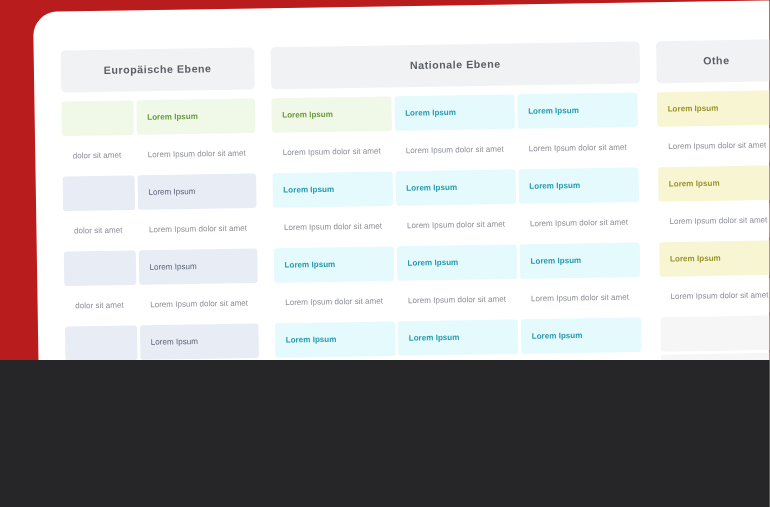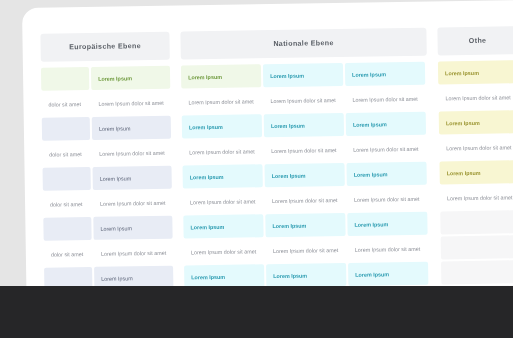--- a/index.html
+++ b/index.html
@@ -8,22 +8,22 @@
     width: 513px;
     height: 338px;
     overflow: hidden;
     background: #262628;
     font-family: "Liberation Sans", sans-serif;
   }
 
   #screen {
     position: relative;
     width: 513px;
-    height: 286px;
-    background: #e5e5e5;
+    height: 240px;
+    background: #b91c1c;
     overflow: hidden;
   }
 
   
   #card {
     position: absolute;
     left: 22px;
     top: 8px;
     width: 520px;
     height: 360px;

